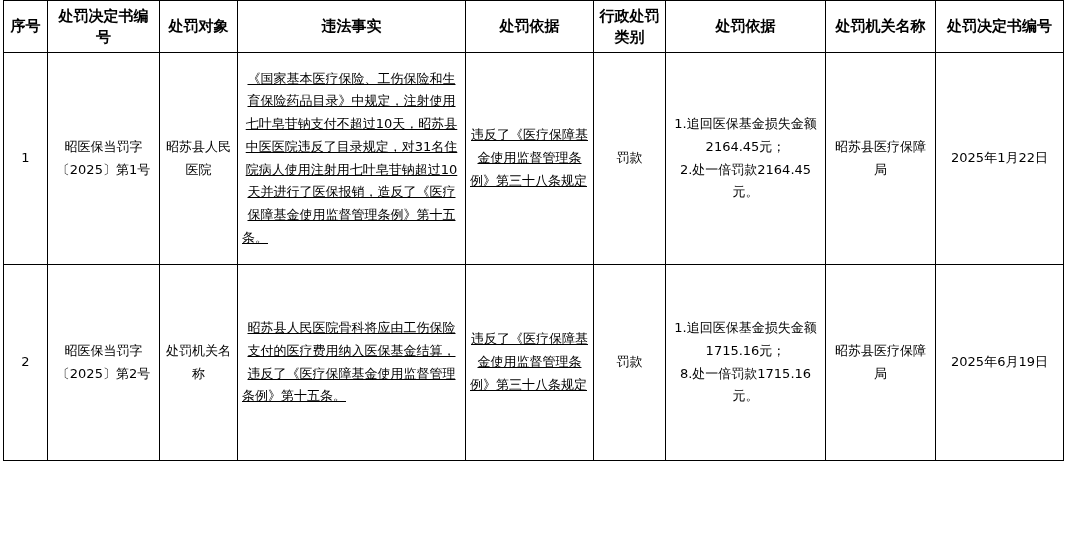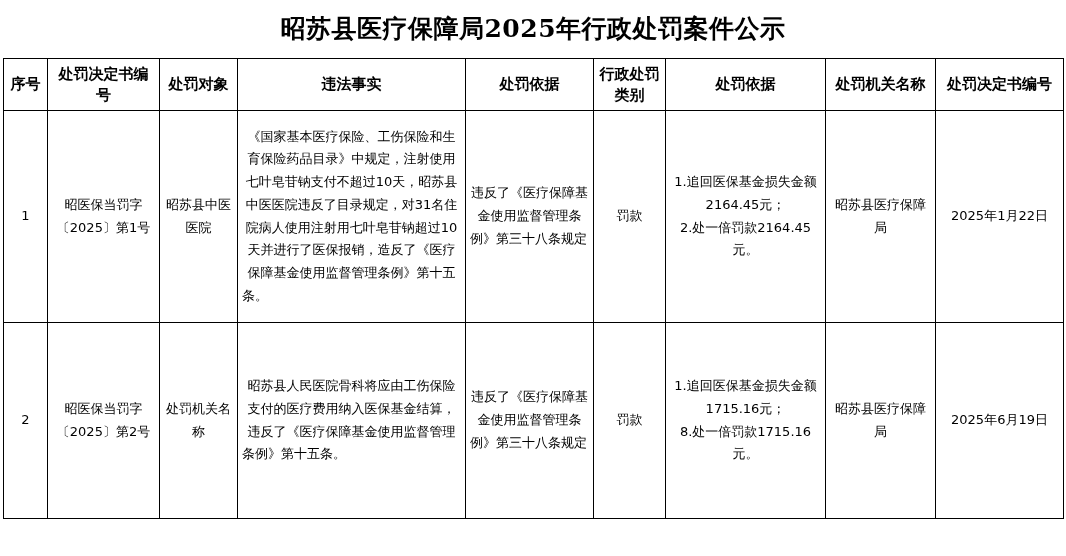--- a/index.html
+++ b/index.html
@@ -55,20 +55,21 @@
   table.penalty-table td {
     font-size: 13px;
     line-height: 1.75;
   }
   .cell-just {
     text-align: justify;
     text-align-last: left;
     text-justify: inter-ideograph;
     padding-left: 6px;
     padding-right: 6px;
+    text-decoration: underline;
   }
   .cell-left {
     text-align: left;
     padding-left: 6px;
     padding-right: 4px;
     margin-top: 22px;
   }
   .seq {
     font-size: 14px;
   }
@@ -84,21 +85,20 @@
   col.c5 { width: 72px; }
   col.c6 { width: 160px; }
   col.c7 { width: 110px; }
   col.c8 { width: 128px; }
 </style>
 </head>
 <body>
 
 <div class="page">
 
-  <div class="doc-title">昭苏县医疗保障局2025年行政处罚案件公示</div>
 
   <table class="penalty-table">
     <colgroup>
       <col class="c0">
         <col class="c1">
         <col class="c2">
         <col class="c3">
         <col class="c4">
       <col class="c5">
         <col class="c6">
@@ -115,21 +115,21 @@
         <th>行政处罚类别</th>
         <th>处罚依据</th>
         <th>处罚机关名称</th>
         <th>处罚决定书编号</th>
       </tr>
     </thead>
     <tbody>
       <tr class="row-1">
         <td class="seq">1</td>
         <td>昭医保当罚字〔2025〕第1号</td>
-        <td>昭苏县中医医院</td>
+        <td>昭苏县人民医院</td>
         <td class="cell-just">《国家基本医疗保险、工伤保险和生育保险药品目录》中规定，注射使用七叶皂苷钠支付不超过10天，昭苏县中医医院违反了目录规定，对31名住院病人使用注射用七叶皂苷钠超过10天并进行了医保报销，造反了《医疗保障基金使用监督管理条例》第十五条。</td>
         <td class="cell-just">违反了《医疗保障基金使用监督管理条例》第三十八条规定</td>
         <td>罚款</td>
         <td class="cell-left" style="white-space: pre-line;">1.追回医保基金损失金额2164.45元；
 2.处一倍罚款2164.45元。</td>
         <td>昭苏县医疗保障局</td>
         <td>2025年1月22日</td>
       </tr>
       <tr class="row-2">
         <td class="seq">2</td>

